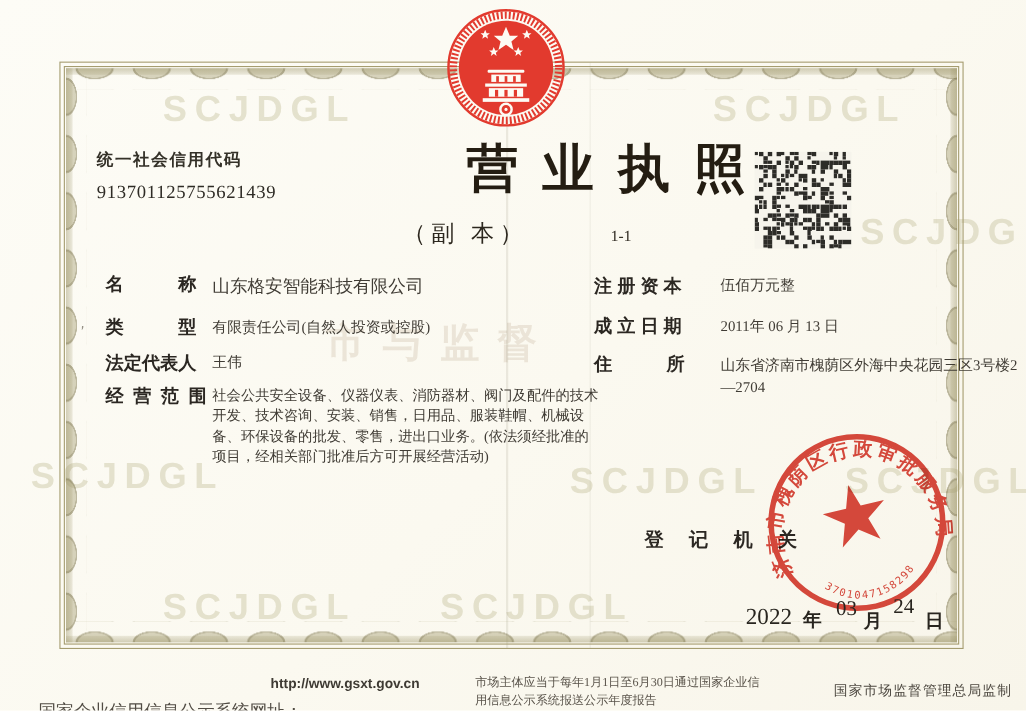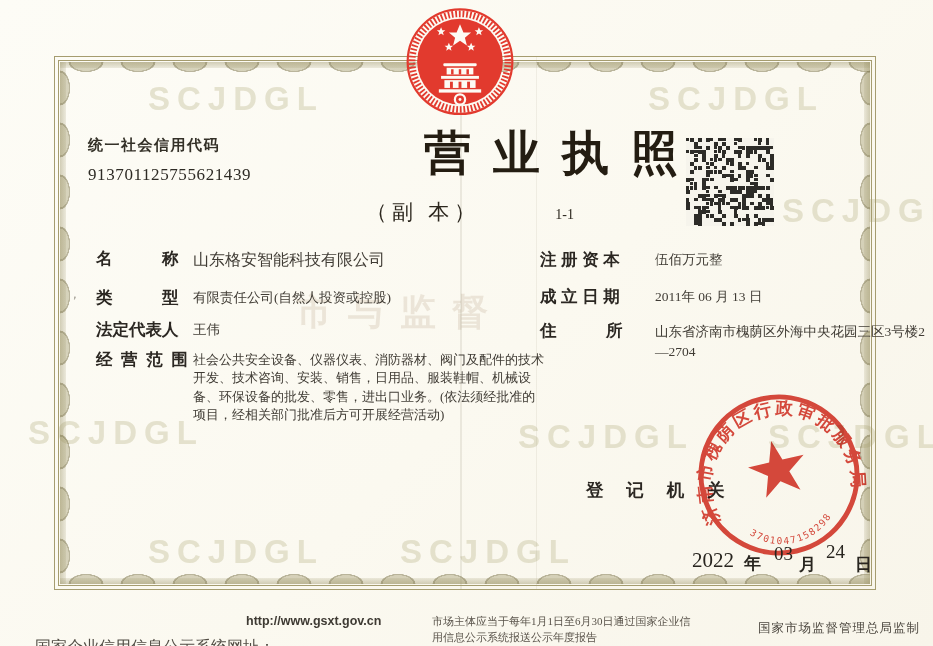--- a/index.html
+++ b/index.html
@@ -83,21 +83,21 @@
   .rows-right .row { left:540px; }
   .rows-right .lab { width:115px; }
   .rr-1 { top:249px; } .rr-2 { top:286px; } .rr-3 { top:320px; }
   .rr-3 .val { width:272px; line-height:1.5; }
 
   
   .reg-label { position:absolute; left:586px; top:478px; font-size:17.5px; font-weight:bold;
     letter-spacing:9px; color:#2b2722; }
   .stamp { position:absolute; left:694px; top:390px; width:170px; height:170px;
     transform:rotate(-13deg); opacity:.92; mix-blend-mode:multiply; }
-  .issue-date { position:absolute; left:690px; top:540px; width:200px; height:40px;
+  .issue-date { position:absolute; left:676px; top:540px; width:200px; height:40px;
     font-family:"Liberation Serif",serif; color:#28251f; }
   .issue-date span { position:absolute; }
   .d-year  { left:2px;   top:8px;  font-size:21px; }
   .d-yu    { left:54px;  top:12px; font-size:17px; font-weight:bold; }
   .d-month { left:84px;  top:3px;  font-size:19px; }
   .d-mu    { left:109px; top:13px; font-size:17px; font-weight:bold; }
   .d-day   { left:136px; top:1px;  font-size:19px; }
   .d-du    { left:165px; top:13px; font-size:17px; font-weight:bold; }
 
   .pen-mark { position:absolute; left:74px; top:286px; font-size:13px; color:#8b867c;

